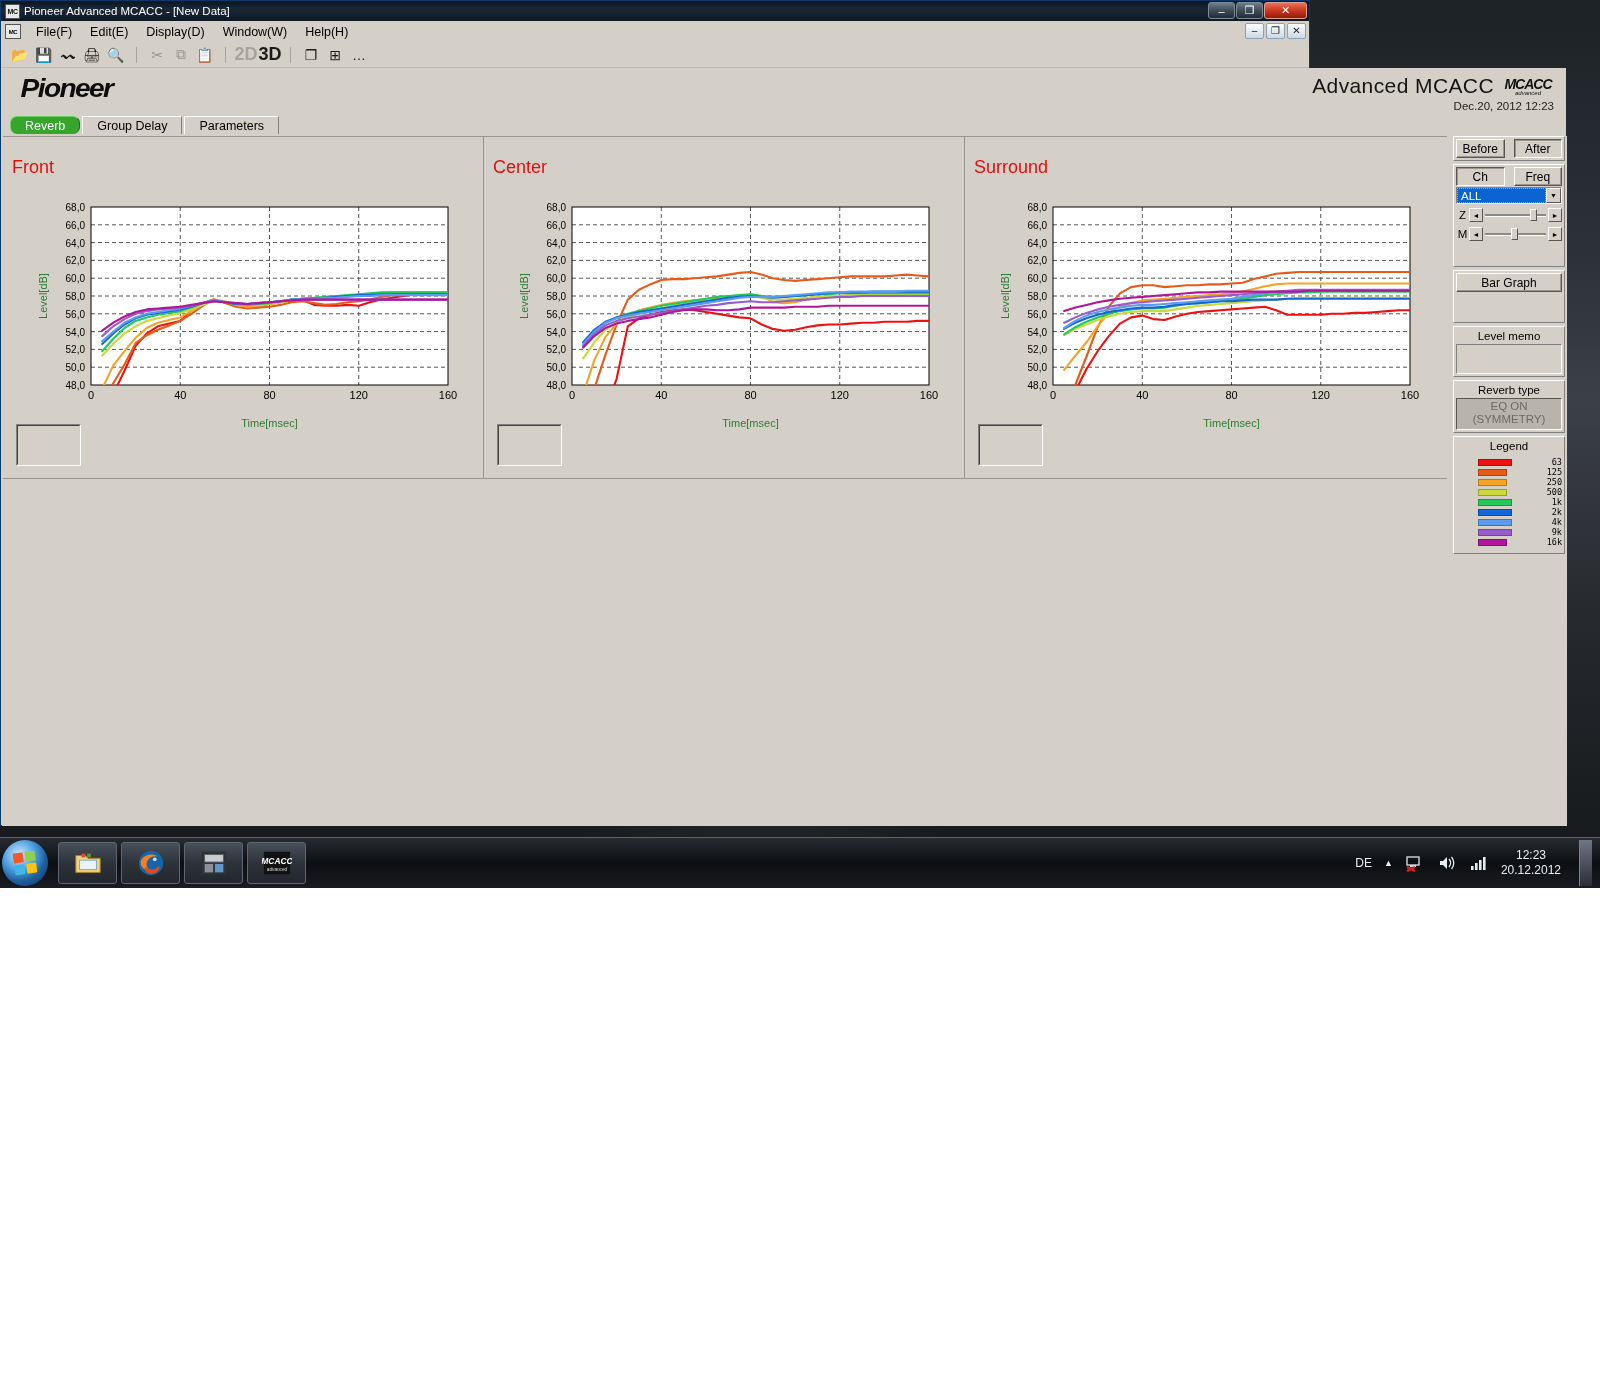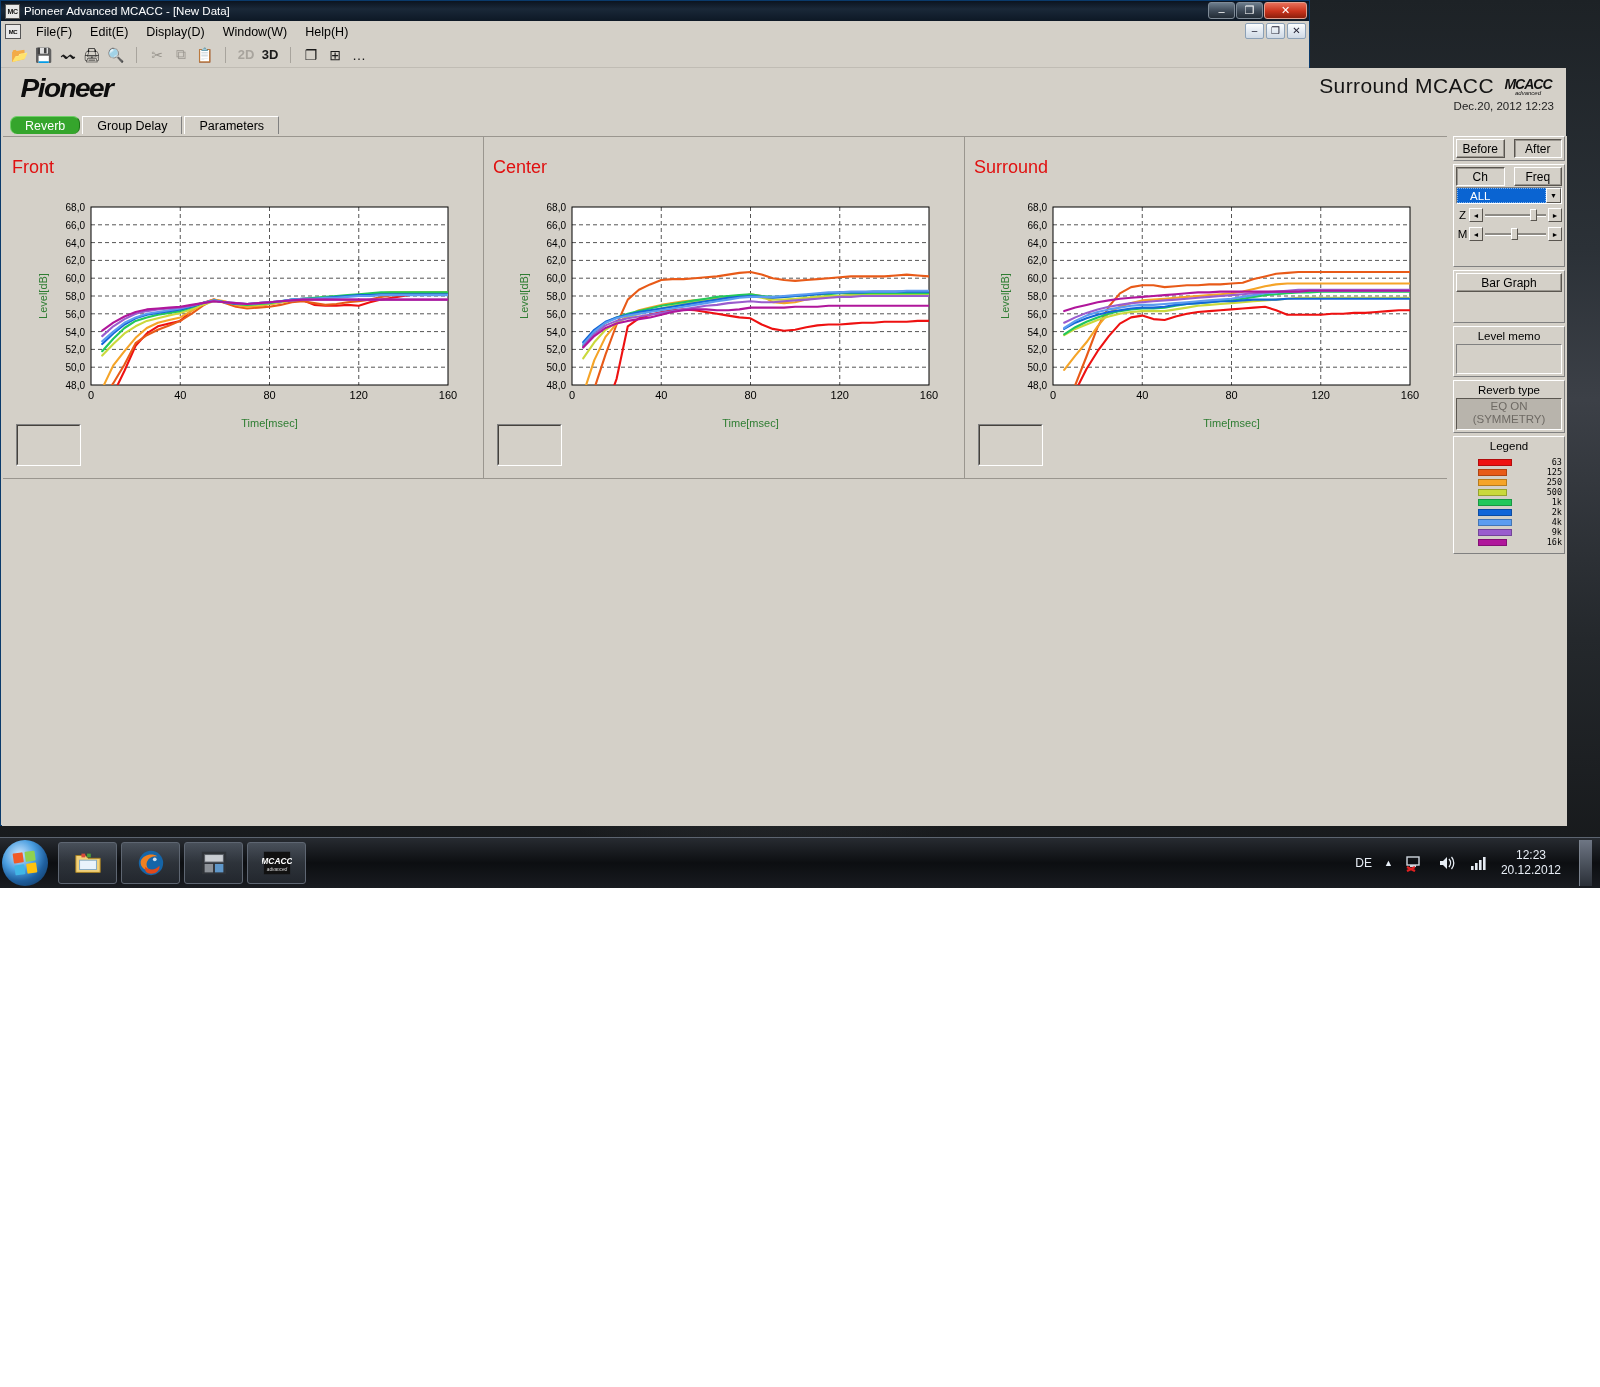--- a/index.html
+++ b/index.html
@@ -91,21 +91,21 @@
   }
   
   .toolbar {
     height: 25px; background: #d4d0c8;
     display: flex; align-items: center;
     padding-left: 8px; gap: 2px;
     border-bottom: 1px solid #c0bcb4;
   }
   .tool { width: 22px; height: 21px; display: flex; align-items: center; justify-content: center; font-size: 14px; color: #1a1a1a; }
   .tool.dim { color: #9a968f; }
-  .tool.big { font-size: 13px; font-weight: bold; font-family: "Liberation Sans", sans-serif; }
+  .tool.big { font-size: 18px; font-weight: bold; font-family: "Liberation Sans", sans-serif; }
   .tool.big.dim { color: #a8a49d; }
   .tsep { width: 1px; height: 16px; background: #a8a49d; margin: 0 7px; }
   
   .appbody {
     position: absolute; left: 1px; top: 67px;
     width: 1564px; height: 758px;
     background: #d4d0c8;
   }
   .brandbar { position: relative; height: 44px; }
   .pioneer-logo {
@@ -220,21 +220,21 @@
     height: 17px; margin: 1px 0 0 0;
     background: #ffffff;
     border: 1px solid #808080;
     border-right-color: #ffffff; border-bottom-color: #ffffff;
     box-sizing: border-box;
     display: flex; align-items: stretch;
   }
   .combo .cval {
     flex: 1; background: #0a64d2; color: #ffffff;
     font-size: 11.5px; display: flex; align-items: center;
-    padding-left: 12px;
+    padding-left: 3px;
     border: 1px dotted #7fb3ee; box-sizing: border-box;
   }
   .combo .carrow {
     width: 15px;
     background: #d4d0c8;
     border: 1px solid #ffffff;
     border-right-color: #5a5650; border-bottom-color: #5a5650;
     box-sizing: border-box;
     display: flex; align-items: center; justify-content: center;
     font-size: 7px; color: #000;
@@ -375,21 +375,21 @@
       <div class="tsep"></div>
       <div class="tool">❐</div>
       <div class="tool">⊞</div>
       <div class="tool">…</div>
     </div>
 
     <div class="appbody">
 
       <div class="brandbar">
         <div class="pioneer-logo">Pioneer</div>
-        <div class="adv-mcacc">Surround MCACC</div>
+        <div class="adv-mcacc">Advanced MCACC</div>
         <div class="mcacc-mark">
           <div class="m1">MCACC</div>
           <div class="m2">advanced</div>
         </div>
         <div class="timestamp">Dec.20, 2012 12:23</div>
       </div>
 
       <div class="tabrow">
         <div class="tab active">Reverb</div>
         <div class="tab">Group Delay</div>

